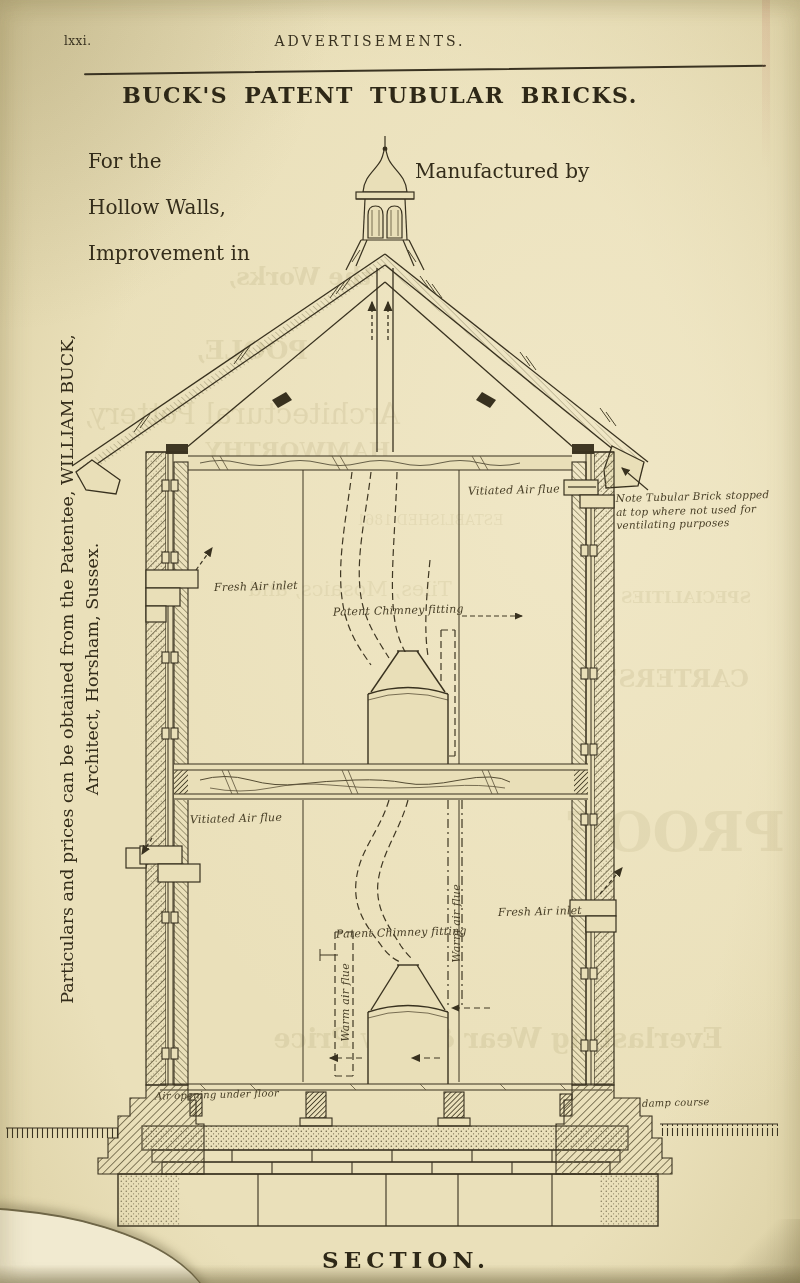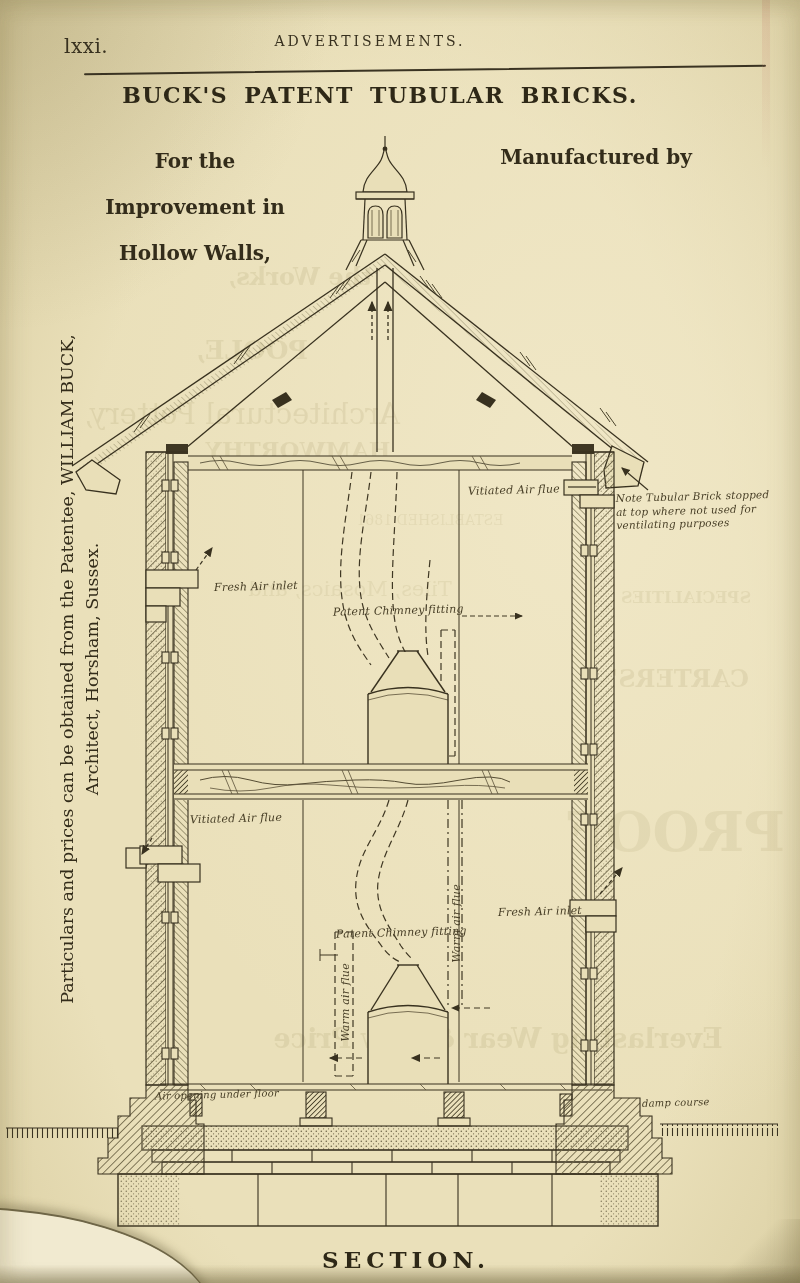--- a/index.html
+++ b/index.html
@@ -8,27 +8,27 @@
     font-family:"DejaVu Serif", serif;
     background:
       radial-gradient(circle at 0% 0%, rgba(115,103,62,.20), rgba(115,103,62,0) 22%),
       radial-gradient(ellipse at 72% 38%, #f0e7c6 0%, rgba(240,231,198,0) 60%),
       radial-gradient(ellipse at 50% 55%, #eae0ba 62%, #d9cda0 100%);
     color:#38311f;
   }
   .page-shade{position:absolute;inset:0;pointer-events:none;z-index:9;
     box-shadow:inset -12px 0 22px rgba(120,105,60,.15), inset 0 10px 18px rgba(120,105,60,.10), inset 14px 0 20px rgba(120,105,60,.12);}
   
-  .pageno{position:absolute;left:64px;top:34px;font-size:20px;letter-spacing:.5px;}
+  .pageno{position:absolute;left:64px;top:34px;font-size:12px;letter-spacing:.5px;}
   .adverts{position:absolute;left:0;right:60px;top:33px;text-align:center;font-size:14px;letter-spacing:3px;}
   .rule{position:absolute;left:84px;top:69px;width:682px;height:2px;background:#3a3322;transform:rotate(-.7deg);border-radius:1px;}
   .title{position:absolute;left:0;right:40px;top:82px;text-align:center;font-size:22px;font-weight:700;letter-spacing:1.5px;word-spacing:7px;color:#2e2817;}
-  .tagline{position:absolute;font-size:20px;line-height:46px;text-align:center;color:#332c1a;font-weight:bold;}
+  .tagline{position:absolute;font-size:20px;line-height:46px;text-align:left;color:#332c1a;}
   .tag-left{left:88px;top:138px;width:214px;}
-  .tag-right{left:415px;top:134px;width:362px;}
+  .tag-right{left:415px;top:148px;width:362px;}
   
   .vnote{position:absolute;left:-270px;top:644px;width:700px;text-align:center;
     font-size:17.5px;line-height:25px;transform:rotate(-90deg);color:#332c1a;z-index:4;}
   
   .hand{position:absolute;font:italic 11px "DejaVu Serif", serif;color:#473e26;
     letter-spacing:.2px;white-space:nowrap;transform:rotate(-1.5deg);z-index:4;}
   .hand.small{font-size:10px;}
   .wrap{white-space:normal;line-height:13.5px;font-size:10.5px;width:158px;}
   .vert{transform:rotate(-90deg);text-align:center;width:100px;}
   .lbl-vit-up{left:440px;top:484px;width:120px;text-align:right;}
@@ -82,22 +82,22 @@
 <div class="ghost g9">PROOF</div>
 <div class="ghost g10">Everlasting Wear &amp; Low Price</div>
 
 <div class="pageno">lxxi.</div>
 <div class="adverts">ADVERTISEMENTS.</div>
 <div class="rule"></div>
 <div class="title">BUCK'S PATENT TUBULAR BRICKS.</div>
 
 <div class="tagline tag-left">
   <div>For the</div>
+  <div>Hollow Walls,</div>
   <div>Improvement in</div>
-  <div>Hollow Walls,</div>
 </div>
 <div class="tagline tag-right">
   <div>Manufactured by</div>
 </div>
 
 <div class="vnote">
   <div>Particulars and prices can be obtained from the Patentee, WILLIAM BUCK,</div>
   <div>Architect, Horsham, Sussex.</div>
 </div>
 

